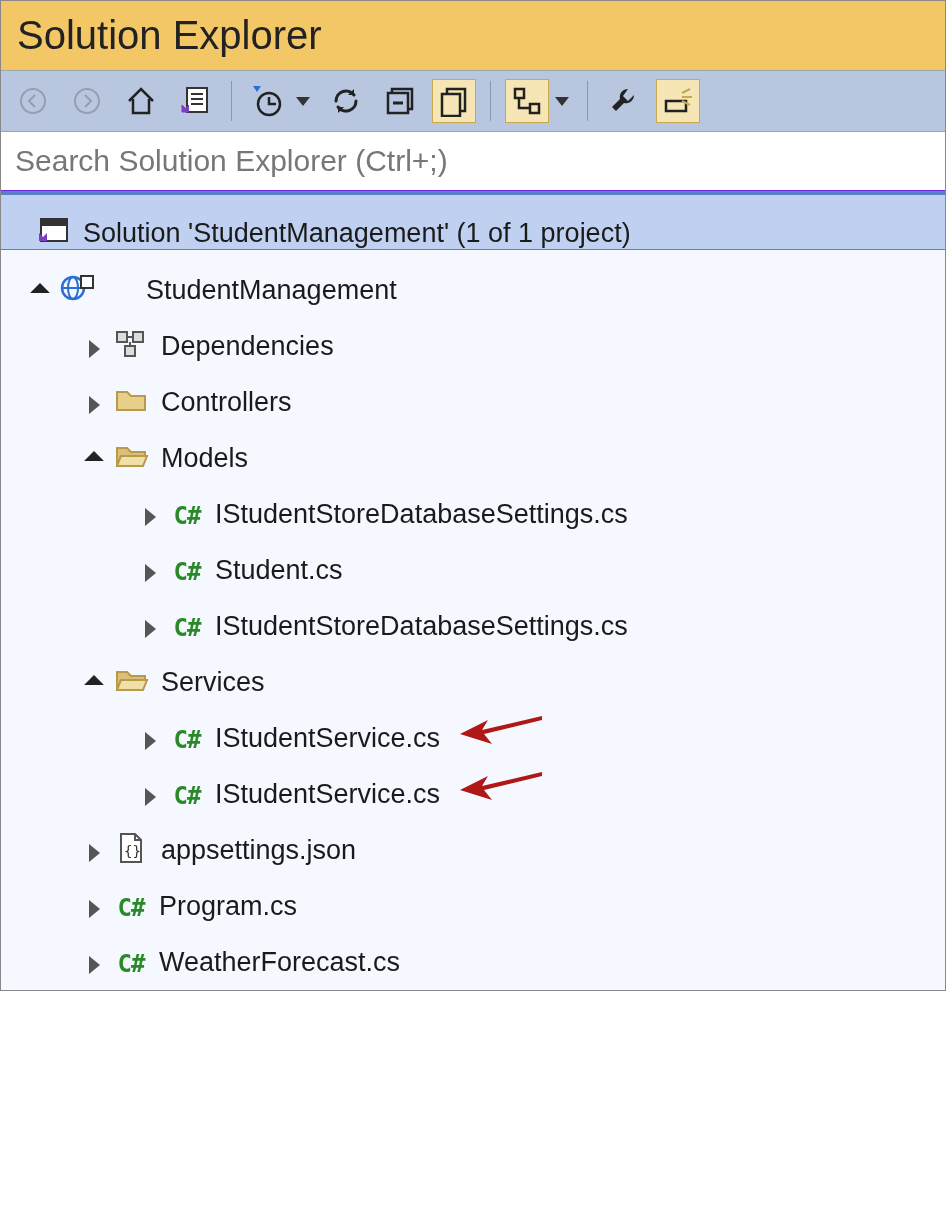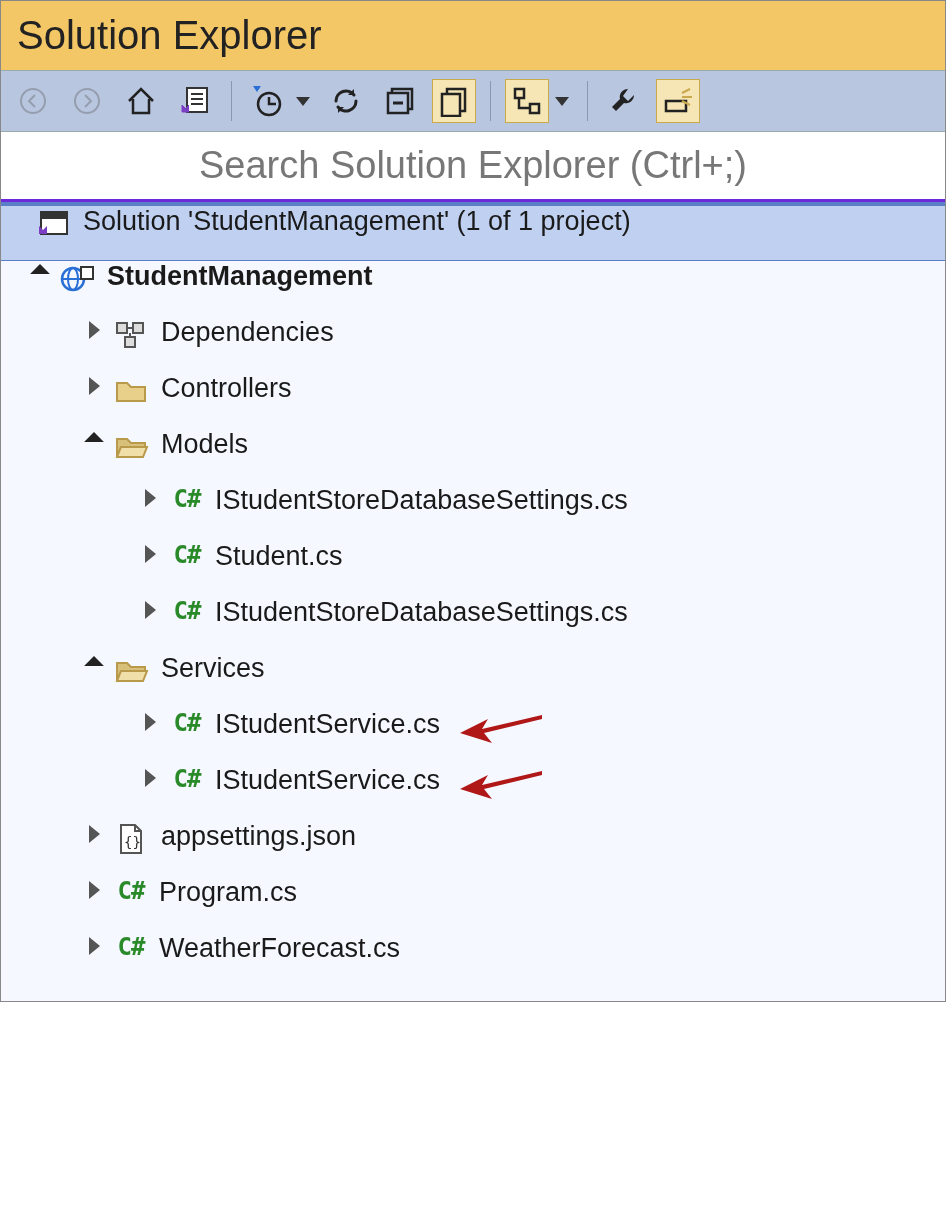--- a/index.html
+++ b/index.html
@@ -53,33 +53,32 @@
     width: 0; height: 0;
     border-left: 7px solid transparent;
     border-right: 7px solid transparent;
     border-top: 9px solid #333;
     margin-left: -4px;
     margin-right: 4px;
   }
   .searchbox {
     background: #fff;
     padding: 12px 14px;
-    font-size: 38px;
+    font-size: 30px;
     color: #777;
-    border-bottom: 3px solid #6d28d9;
-    text-align: center;
+    border-bottom: 1px solid #6d28d9;
   }
   .tree {
     background: #f5f8ff;
     border-top: 3px solid #5b7fc7;
     padding-bottom: 12px;
   }
   .row {
     display: flex;
-    align-items: flex-start;
+    align-items: flex-end;
     height: 56px;
     padding-right: 10px;
     white-space: nowrap;
   }
   .row.selected {
     background: #bfd0f0;
     border-top: 1px solid #5b7fc7;
     border-bottom: 1px solid #5b7fc7;
   }
   .indent { display: inline-block; height: 1px; }
@@ -107,21 +106,21 @@
   .node-icon {
     width: 36px;
     height: 36px;
     display: inline-flex;
     align-items: center;
     justify-content: center;
     margin-right: 12px;
     flex: 0 0 36px;
   }
   .label { }
-  .bold { font-weight: 700; }
+  .bold { font-weight: 400; margin-left: 39px; }
   .csharp {
     font-family: Consolas, monospace;
     font-weight: 700;
     color: #2a8a2a;
     font-size: 24px;
     letter-spacing: -1px;
     margin-right: 10px;
     flex: 0 0 36px;
     text-align: center;
   }

